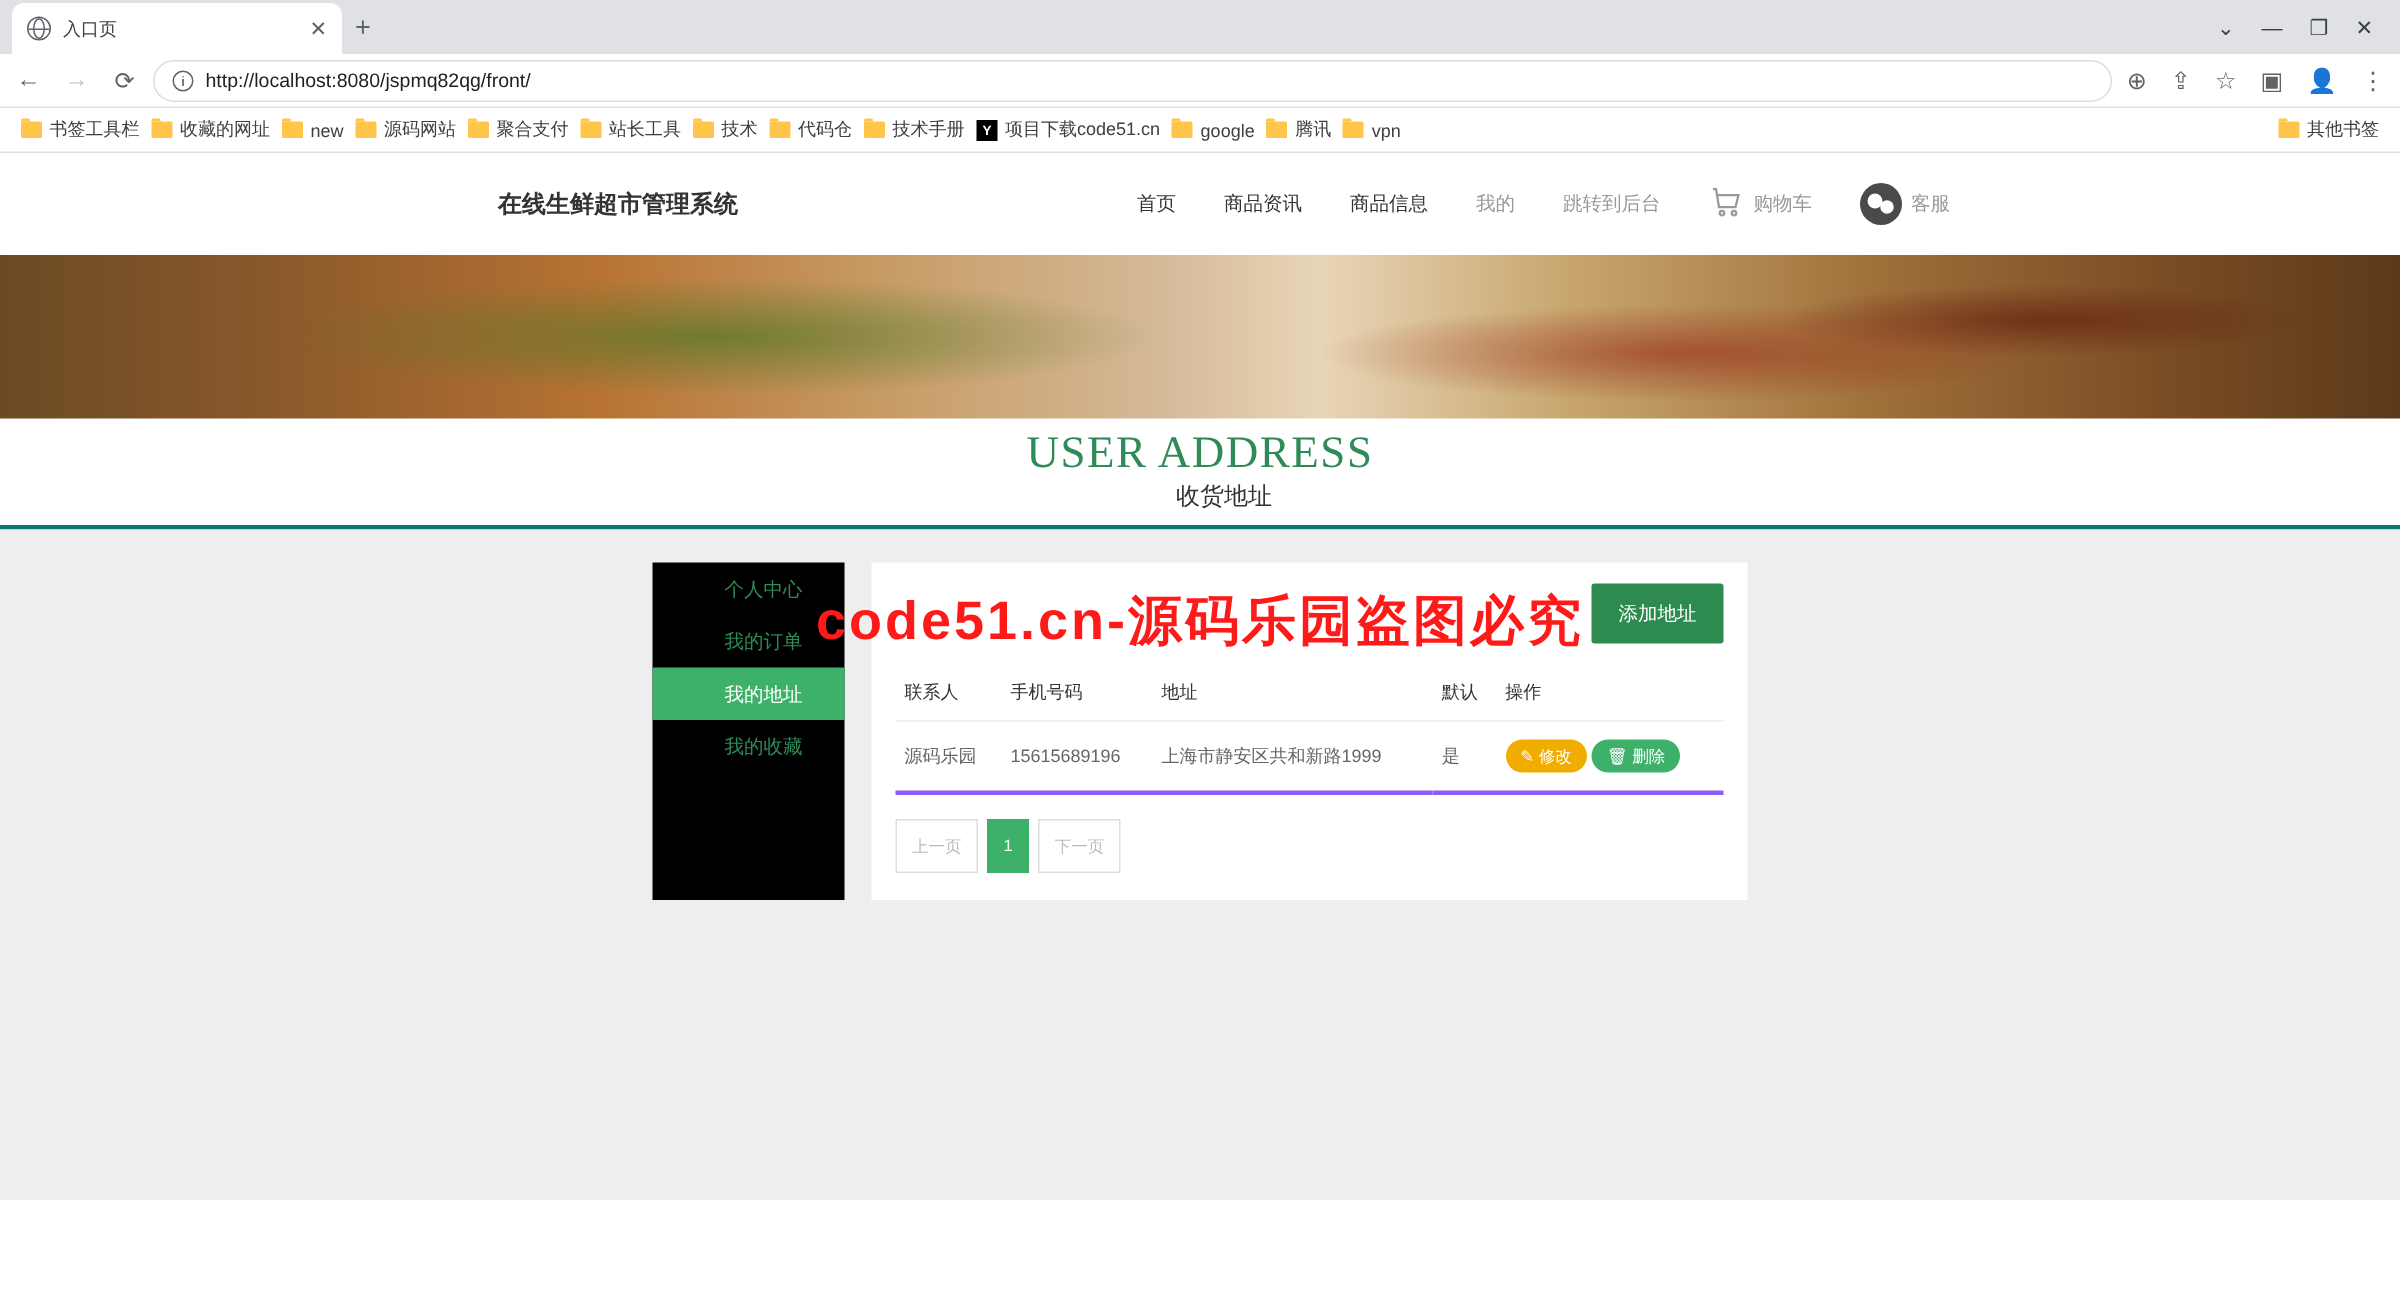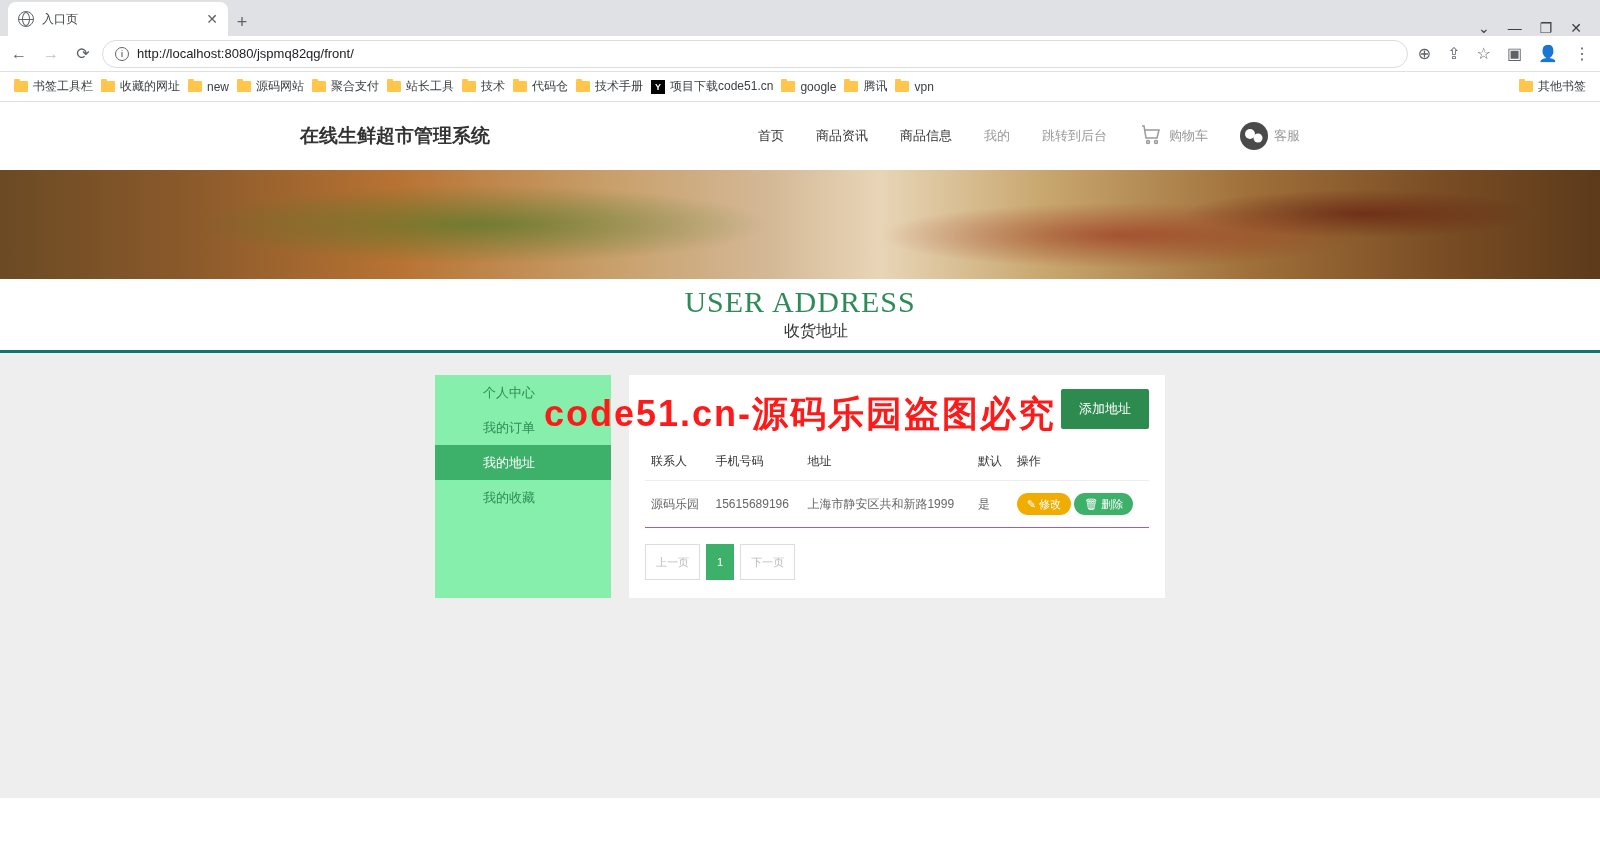--- a/index.html
+++ b/index.html
@@ -1,20 +1,20 @@
 <!DOCTYPE html>
 <html><head>
 <meta charset="utf-8">
 <style>
 * { margin: 0; padding: 0; box-sizing: border-box; font-family: "Microsoft YaHei", Arial, sans-serif; }
 body { background: #fff; width: 1600px; height: 859px; overflow: hidden; position: relative; }
 
 
 .browser-chrome { background: #dfe1e5; }
-.tab-bar { display: flex; align-items: flex-end; height: 36px; padding-left: 8px; }
+.tab-bar { display: flex; align-items: center; height: 36px; padding-left: 8px; }
 .tab { background: #fff; border-radius: 8px 8px 0 0; height: 34px; min-width: 220px; display: flex; align-items: center; padding: 0 10px; gap: 8px; margin-top: 2px; font-size: 12px; color: #3c4043; }
 .tab .globe { width: 16px; height: 16px; border: 1px solid #5f6368; border-radius: 50%; position: relative; }
 .tab .globe::before { content: ""; position: absolute; left: 50%; top: 0; bottom: 0; width: 6px; border: 1px solid #5f6368; border-radius: 50%; transform: translateX(-50%); }
 .tab .globe::after { content: ""; position: absolute; top: 50%; left: 0; right: 0; border-top: 1px solid #5f6368; }
 .tab .close { margin-left: auto; color: #5f6368; cursor: pointer; font-size: 14px; }
 .newtab { width: 28px; height: 28px; display: flex; align-items: center; justify-content: center; color: #5f6368; cursor: pointer; font-size: 18px; }
 .win-controls { margin-left: auto; display: flex; gap: 18px; padding: 0 18px; color: #3c4043; font-size: 14px; }
 .win-controls span { cursor: pointer; }
 
 .addr-bar { background: #fff; display: flex; align-items: center; height: 36px; padding: 0 10px; gap: 10px; border-bottom: 1px solid #e0e0e0; }
@@ -27,51 +27,51 @@
 
 .bookmarks { background: #fff; display: flex; align-items: center; height: 30px; padding: 0 14px; gap: 8px; font-size: 12px; color: #3c4043; border-bottom: 1px solid #e0e0e0; }
 .bookmarks .bm { display: flex; align-items: center; gap: 5px; cursor: pointer; }
 .bookmarks .folder { width: 14px; height: 11px; background: #ffc64b; border-radius: 1px; position: relative; }
 .bookmarks .folder::before { content: ""; position: absolute; top: -2px; left: 0; width: 6px; height: 2px; background: #ffc64b; border-radius: 1px 1px 0 0; }
 .bookmarks .yicon { width: 14px; height: 14px; background: #000; color: #fff; display: flex; align-items: center; justify-content: center; font-size: 9px; font-weight: bold; }
 .bookmarks .spacer { flex: 1; }
 
 
 .site-header { height: 68px; background: #fff; display: flex; align-items: center; padding: 0 0 0 300px; }
-.logo-text { font-size: 19px; color: #333; font-weight: 600; }
+.logo-text { font-size: 16px; color: #333; font-weight: 600; margin-left: 32px; }
 .nav { margin-left: auto; display: flex; align-items: center; gap: 32px; padding-right: 300px; font-size: 13px; }
 .nav a { color: #333; text-decoration: none; cursor: pointer; }
 .nav a.muted { color: #999; }
 .cart-link, .service-link { display: flex; align-items: center; gap: 6px; color: #999; font-size: 13px; cursor: pointer; }
 .cart-ico svg, .serv-ico svg { width: 24px; height: 24px; }
 .serv-ico { width: 28px; height: 28px; background: #4a4a4a; border-radius: 50%; display: flex; align-items: center; justify-content: center; color: #fff; }
 
 
 .banner { height: 109px; background: linear-gradient(90deg, #6b4a24 0%, #8c5a2b 12%, #b87333 25%, #c89f6a 38%, #d4b896 48%, #e8d5b7 55%, #c9a870 65%, #a0703a 78%, #7a4d24 90%, #5c3a1a 100%); position: relative; overflow: hidden; filter: blur(0.5px); }
 .banner::before { content: ""; position: absolute; inset: 0; background: radial-gradient(ellipse 30% 60% at 30% 50%, rgba(80,120,40,0.7) 0%, transparent 60%), radial-gradient(ellipse 25% 50% at 70% 60%, rgba(150,40,20,0.6) 0%, transparent 60%), radial-gradient(ellipse 20% 40% at 85% 40%, rgba(100,30,15,0.7) 0%, transparent 55%); }
 
 
 .title-block { text-align: center; padding: 6px 0 8px; background: #fff; border-bottom: 3px solid #0f766e; }
 .title-en { font-family: Georgia, serif; font-size: 30px; color: #2e8b57; letter-spacing: 1px; }
 .title-zh { font-size: 16px; color: #333; margin-top: 2px; margin-left: 32px; }
 
 
 .page-body { background: #eee; padding: 22px 0 200px; }
 .container { width: 730px; margin: 0 auto; display: flex; gap: 18px; }
-.sidebar { width: 176px; background: #86efac; }
+.sidebar { width: 128px; background: #000000; }
 .side-item { height: 35px; display: flex; align-items: center; padding-left: 48px; font-size: 13px; color: #2e8b57; cursor: pointer; }
 .side-item.active { background: #3db06a; color: #fff; }
 
 .content { flex: 1; background: #fff; padding: 14px 16px 18px; }
 .add-btn-row { display: flex; justify-content: flex-end; margin-bottom: 14px; }
 .add-btn { background: #2e8b4f; color: #fff; border: none; height: 40px; padding: 0 18px; font-size: 13px; cursor: pointer; border-radius: 2px; }
 
 table { width: 100%; border-collapse: collapse; font-size: 12px; }
 thead th { text-align: left; color: #333; font-weight: normal; padding: 10px 6px; border-bottom: 1px solid #eee; }
-tbody td { padding: 12px 6px; color: #666; border-bottom: 1px solid #8b5cf6; }
+tbody td { padding: 12px 6px; color: #666; border-bottom: 3px solid #8b5cf6; }
 .btn-sm { border: none; border-radius: 12px; color: #fff; height: 22px; padding: 0 10px; font-size: 11px; cursor: pointer; display: inline-flex; align-items: center; gap: 3px; }
 .btn-edit { background: #f0ad00; }
 .btn-del { background: #3db06a; }
 
 .pager { display: flex; gap: 6px; margin-top: 16px; }
 .pg-btn { border: 1px solid #ddd; background: #fff; color: #bbb; height: 36px; padding: 0 10px; font-size: 11px; cursor: pointer; }
 .pg-btn.active { background: #3db06a; color: #fff; border-color: #3db06a; }
 
 
 .watermark { position: absolute; top: 390px; left: 50%; transform: translateX(-50%); font-size: 36px; font-weight: 600; color: #ff1a1a; white-space: nowrap; pointer-events: none; letter-spacing: 2px; z-index: 9999; }

